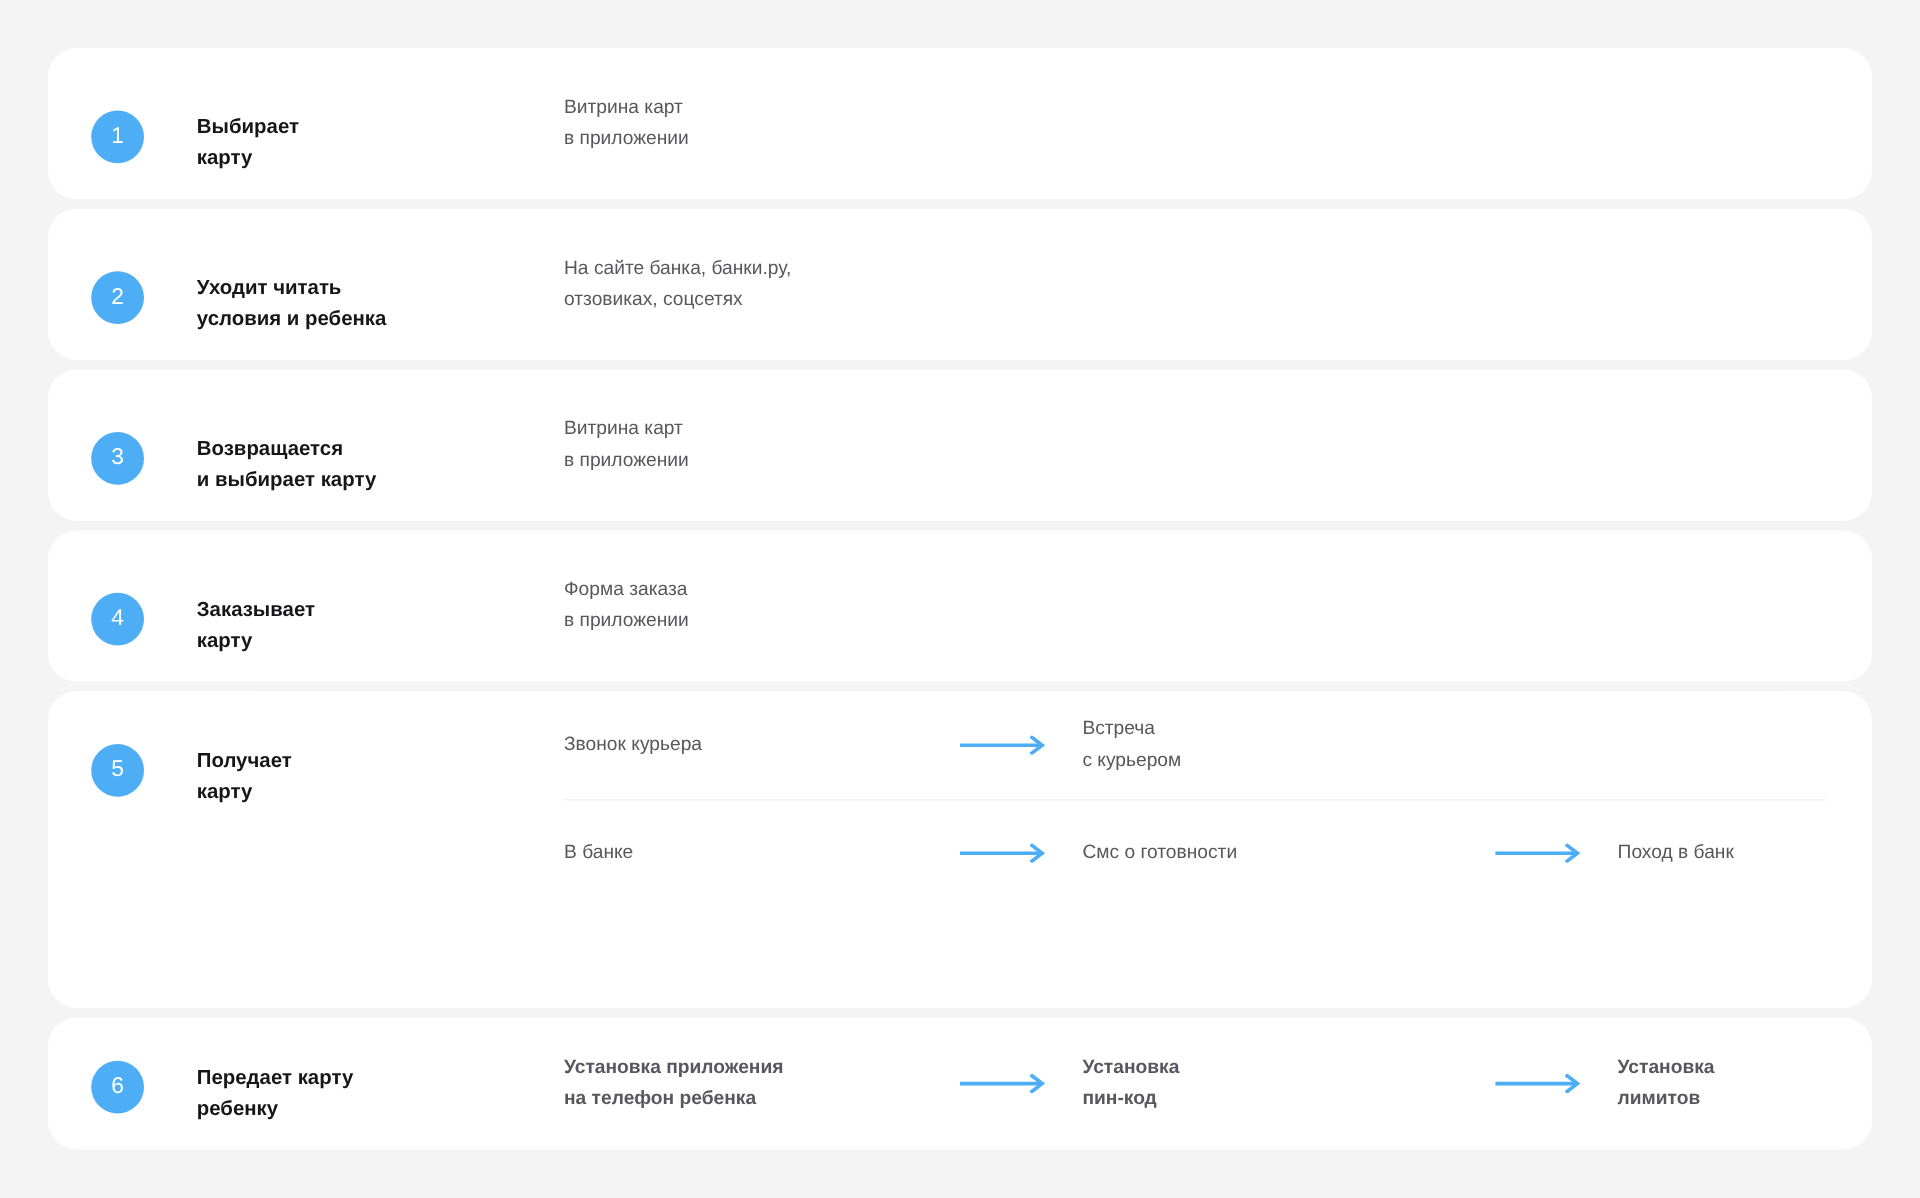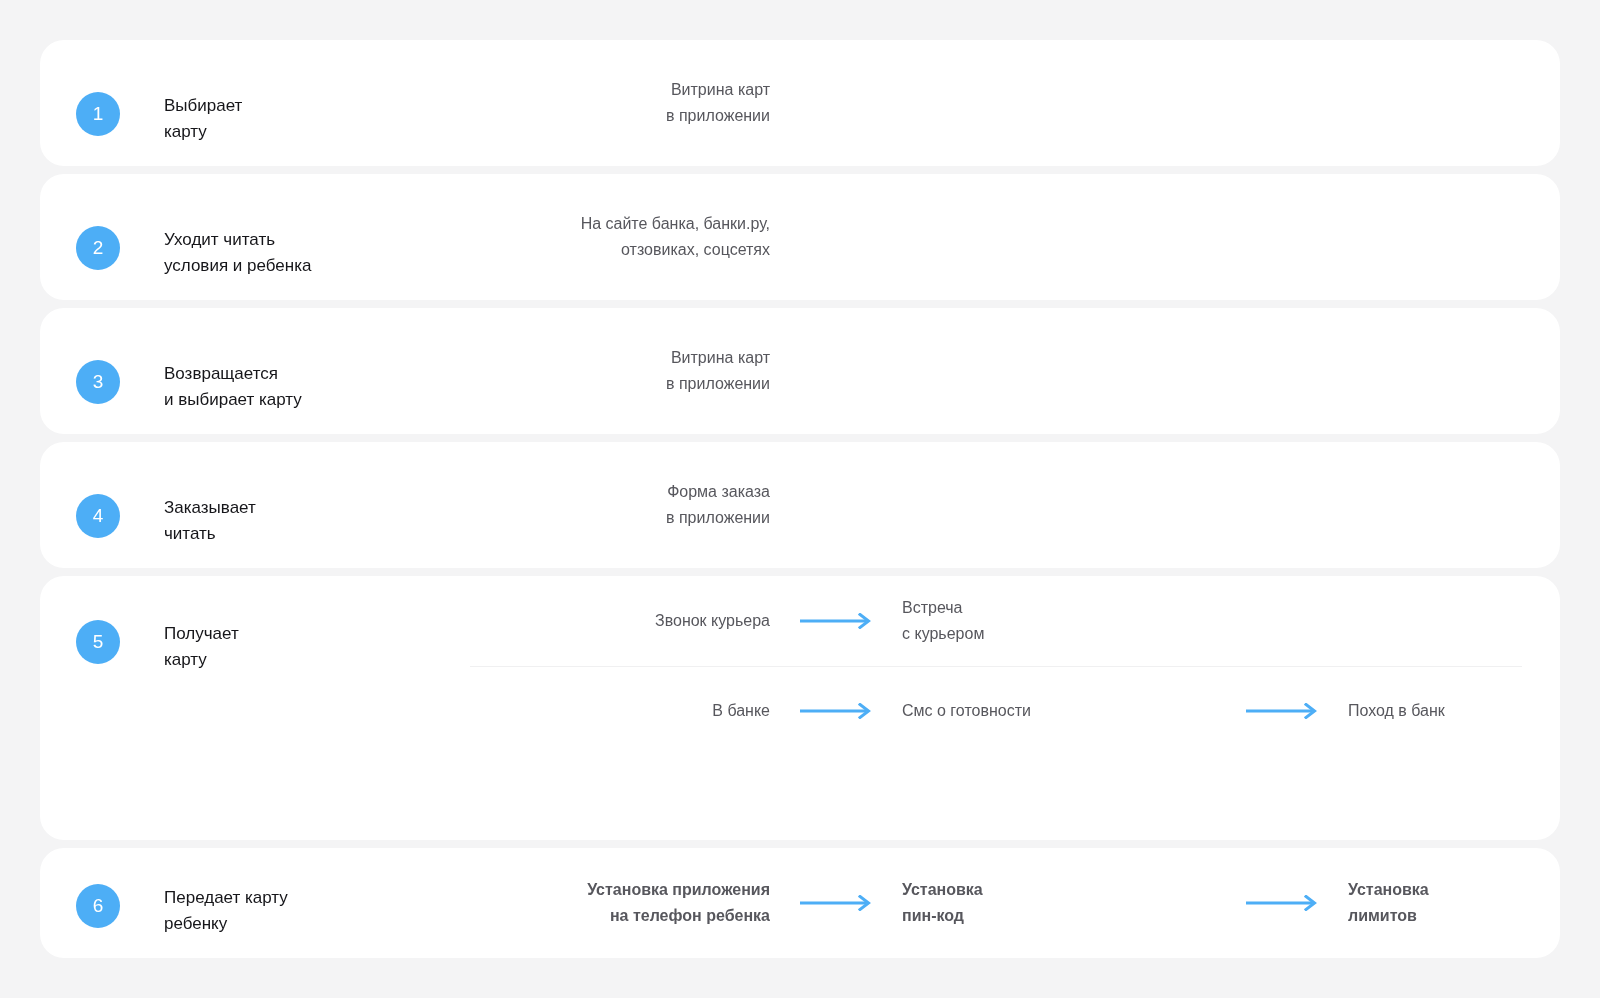--- a/index.html
+++ b/index.html
@@ -49,21 +49,21 @@
     display: flex;
     align-items: center;
     justify-content: center;
     flex: 0 0 44px;
     letter-spacing: 0;
   }
 
   .step-title {
     margin-left: 44px;
     font-size: 17px;
-    font-weight: normal;
+    font-weight: bold;
     color: #16161a;
     line-height: 26px;
     white-space: pre-line;
     padding-top: 1px;
   }
 
   
   .step-body {
     flex: 1 1 auto;
     display: flex;
@@ -85,21 +85,21 @@
     background: #f0f0f1;
   }
 
   .node {
     font-size: 16px;
     color: #57575d;
     line-height: 26px;
     white-space: pre-line;
   }
 
-  .node-c2 { flex: 0 0 300px; text-align: right; }
+  .node-c2 { flex: 0 0 300px; }
   .node-c3 { flex: 0 0 314px; }
   .node-c4 { flex: 0 0 auto; }
 
   .arrow {
     flex: 0 0 132px;
     display: flex;
     align-items: center;
     justify-content: flex-start;
     padding-left: 30px;
   }
@@ -173,21 +173,21 @@
           <div class="node node-c3"></div>
           <div class="spacer"></div>
           <div class="node node-c4"></div>
         </div>
       </div>
     </div>
     <div class="step-card card-simple">
       <div class="step-head">
         <div class="badge">4</div>
         <div class="step-title">Заказывает
-читать</div>
+карту</div>
       </div>
       <div class="step-body">
         <div class="lane">
           <div class="node node-c2">Форма заказа
 в приложении</div>
           <div class="spacer"></div>
           <div class="node node-c3"></div>
           <div class="spacer"></div>
           <div class="node node-c4"></div>
         </div>

